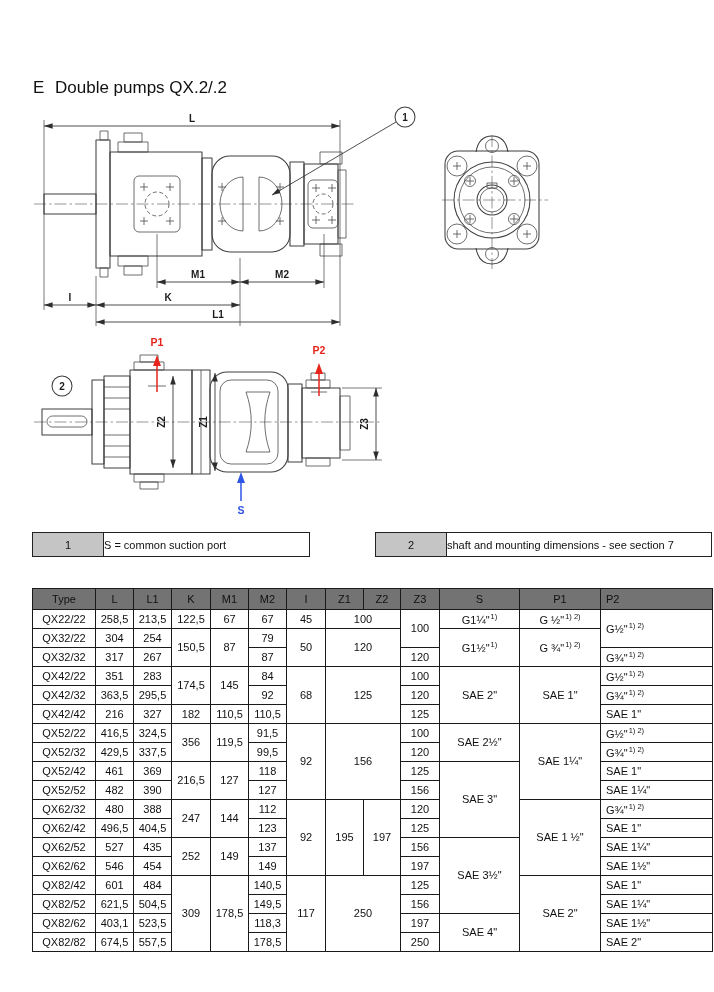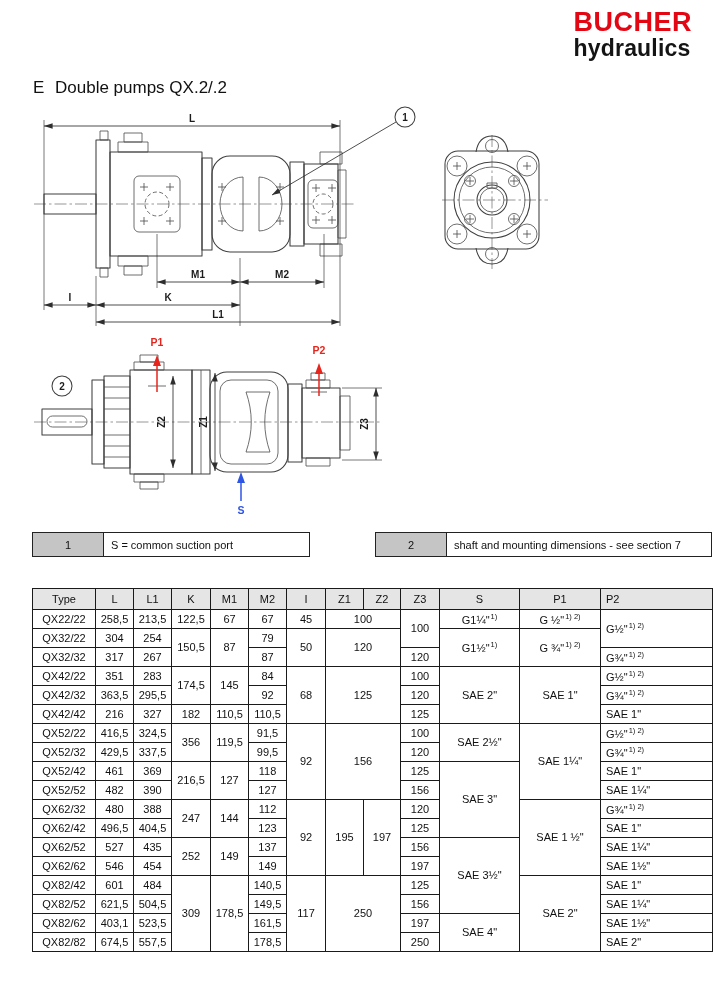--- a/index.html
+++ b/index.html
@@ -29,45 +29,41 @@
   .dt{font-size:10px;font-weight:bold;fill:#1c1c1c;text-anchor:middle;font-family:"Liberation Sans",sans-serif;}
   .pt{font-size:10.5px;font-weight:bold;text-anchor:middle;font-family:"Liberation Sans",sans-serif;}
   .red{fill:#e8251d;} .blue{fill:#2f55e4;}
   .redl{stroke:#e8251d;stroke-width:1.5;} .bluel{stroke:#2f55e4;stroke-width:1.5;}
 
   
   .legend{position:absolute;top:532px;height:25px;display:flex;border:1px solid #222;
           box-sizing:border-box;font-size:11px;}
   .legend .num{width:70px;flex:none;background:#c5c5c5;border-right:1px solid #222;
                display:flex;align-items:center;justify-content:center;}
-  .legend .txt{flex:1;display:flex;align-items:center;padding-left:7px;}
+  .legend .txt{flex:1;display:flex;align-items:center;}
   #legend1{left:32px;width:278px;}
   #legend2{left:375px;width:337px;}
 
   
   table.dims{position:absolute;left:32px;top:588px;width:680px;border-collapse:collapse;
              table-layout:fixed;font-size:11px;}
   .dims th,.dims td{border:1px solid #1a1a1a;text-align:center;padding:0;height:18px;
                     line-height:1.1;font-weight:normal;white-space:nowrap;overflow:hidden;color:#111;}
-  .dims th{background:#e5e5e5;height:20px;}
+  .dims th{background:#737373;height:20px;}
   .dims .al{text-align:left;padding-left:5px;}
   .dims sup{font-size:7.5px;margin-left:1px;}
 
   
   .footnotes{position:absolute;left:33px;top:957px;font-size:9.5px;line-height:1.5;color:#111;}
 </style>
 </head>
 <body>
 
 <div class="page">
 
-  <div class="logo">
-    <span class="brand">BUCHER</span>
-    <span class="sub">hydraulics</span>
-  </div>
 
   <div class="title">
     <span class="idx">E</span><span>Double pumps QX.2/.2</span>
   </div>
 
   <svg id="sideview" class="svgabs" width="400" height="232" viewBox="0 0 400 232">
     <defs>
       <marker id="aE1" markerWidth="10" markerHeight="8" refX="8.6" refY="3.5" orient="auto" markerUnits="userSpaceOnUse">
           <path d="M0,.7 L8.6,3.5 L0,6.3 Z" fill="#2e2e2e"></path>
         </marker>
@@ -430,21 +426,21 @@
           <td>621,5</td>
           <td>504,5</td>
           <td>149,5</td>
           <td>156</td>
           <td class="al">SAE 1¼"</td>
         </tr>
         <tr>
           <td>QX82/62</td>
           <td>403,1</td>
           <td>523,5</td>
-          <td>161,5</td>
+          <td>118,3</td>
           <td>197</td>
           <td rowspan="2">SAE 4"</td>
           <td class="al">SAE 1½"</td>
         </tr>
         <tr>
           <td>QX82/82</td>
           <td>674,5</td>
           <td>557,5</td>
           <td>178,5</td>
           <td>250</td>

